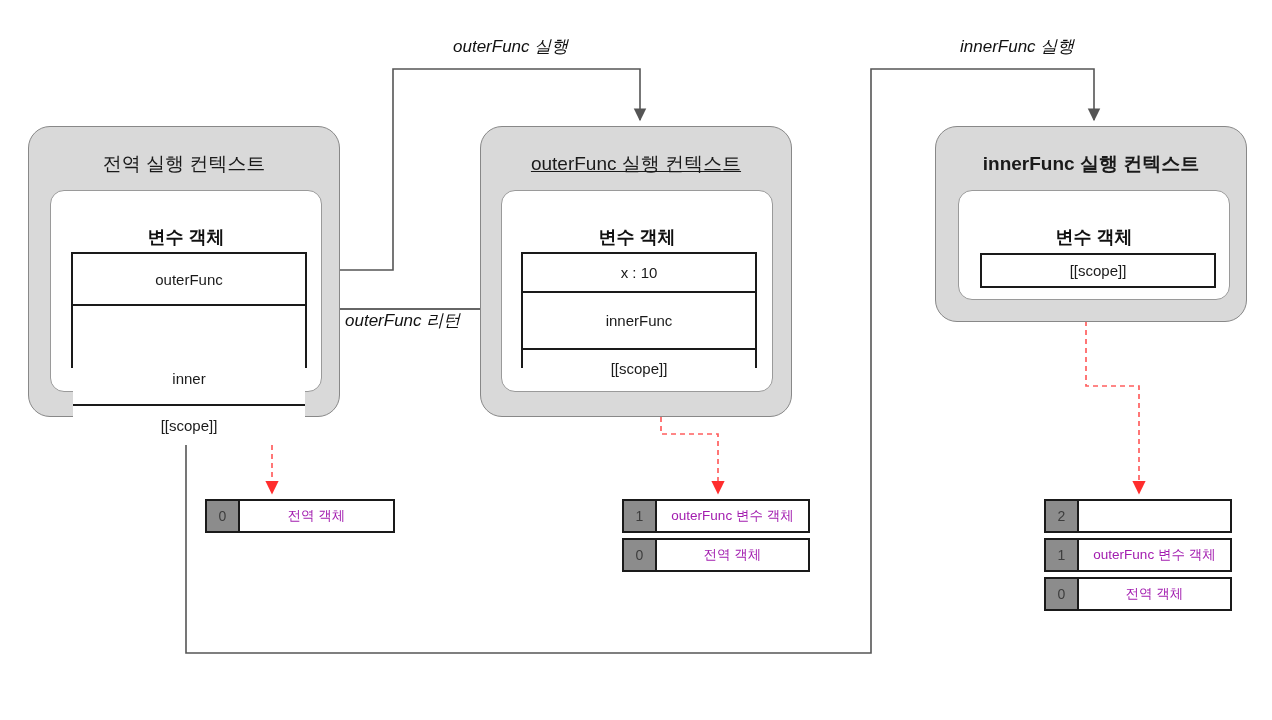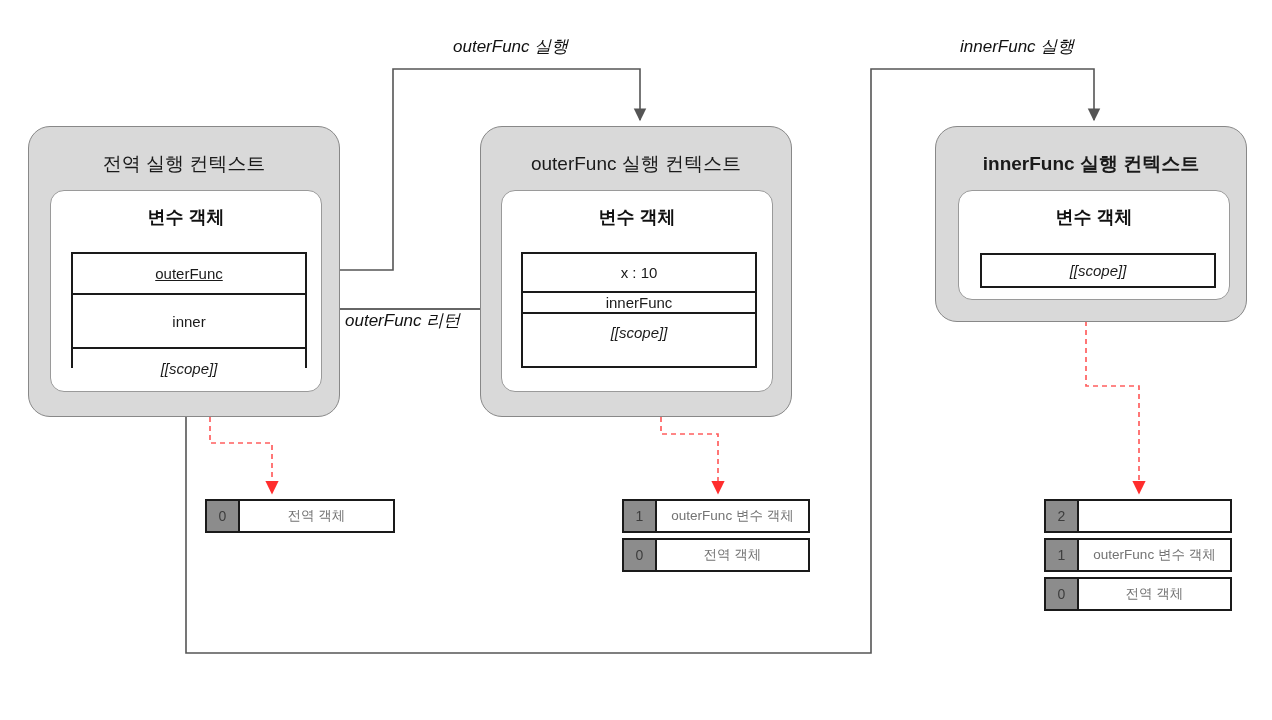--- a/index.html
+++ b/index.html
@@ -34,36 +34,37 @@
     border-radius:14px;
     box-sizing:border-box;
   }
   .vo-title{
     position:absolute;left:0;right:0;
     text-align:center;
     font-size:18px;
     font-weight:bold;
     color:#111111;
     white-space:nowrap;
+    margin-top:20px;
   }
   
   .proptable{
     position:absolute;
     border:2px solid #1a1a1a;
     box-sizing:border-box;
     background:#ffffff;
   }
   .proprow{
     box-sizing:border-box;
     border-bottom:2px solid #1a1a1a;
     display:flex;align-items:center;justify-content:center;
     font-size:15px;color:#1a1a1a;
     background:#ffffff;
   }
-  .proprow:last-child{border-bottom:none;font-style:italic;}
+  .proprow:last-child{border-bottom:none;}
 
   
   .chain{position:absolute;}
   .chain-row{
     display:flex;
     border:2px solid #1a1a1a;
     box-sizing:border-box;
     height:34px;
     margin-bottom:5px;
     background:#ffffff;
@@ -75,21 +76,21 @@
     color:#3d3d3d;
     font-size:14px;
     display:flex;align-items:center;justify-content:center;
     border-right:2px solid #1a1a1a;
     box-sizing:border-box;
     flex:0 0 33px;
   }
   .chain-lbl{
     flex:1 1 auto;
     display:flex;align-items:center;justify-content:center;
-    font-size:13.5px;color:#737373;
+    font-size:13.5px;color:#a21caf;
     white-space:nowrap;
   }
 
   
   .elabel{
     position:absolute;
     font-style:italic;
     font-size:17px;
     color:#111111;
     white-space:nowrap;
@@ -138,34 +139,34 @@
     </g>
   </svg>
 
   <div class="ctx" style="left:28px;top:126px;width:312px;height:291px;">
     <div class="ctx-title" style="top:24px;">전역 실행 컨텍스트</div>
   </div>
   <div class="vo" style="left:50px;top:190px;width:272px;height:202px;">
     <div class="vo-title" style="top:14px;">변수 객체</div>
   </div>
   <div class="proptable" style="left:71px;top:252px;width:236px;height:116px;">
-    <div class="proprow" style="height:41px;text-decoration:underline;">outerFunc</div>
-    <div class="proprow" style="height:54px;">inner</div>
+    <div class="proprow" style="height:52px;">outerFunc</div>
+    <div class="proprow" style="height:54px;margin-top:46px;">inner</div>
     <div class="proprow" style="height:38.6px;">[[scope]]</div>
   </div>
 
   <div class="ctx" style="left:480px;top:126px;width:312px;height:291px;">
-    <div class="ctx-title" style="top:24px;">outerFunc 실행 컨텍스트</div>
+    <div class="ctx-title" style="top:24px;text-decoration:underline;">outerFunc 실행 컨텍스트</div>
   </div>
   <div class="vo" style="left:501px;top:190px;width:272px;height:202px;">
     <div class="vo-title" style="top:14px;">변수 객체</div>
   </div>
   <div class="proptable" style="left:521px;top:252px;width:236px;height:116px;">
     <div class="proprow" style="height:38.6px;">x : 10</div>
-    <div class="proprow" style="height:21px;">innerFunc</div>
+    <div class="proprow" style="height:57px;">innerFunc</div>
     <div class="proprow" style="height:38.6px;">[[scope]]</div>
   </div>
 
   <div class="ctx" style="left:935px;top:126px;width:312px;height:196px;">
     <div class="ctx-title" style="top:24px;font-weight:bold;">innerFunc 실행 컨텍스트</div>
   </div>
   <div class="vo" style="left:958px;top:190px;width:272px;height:110px;">
     <div class="vo-title" style="top:14px;">변수 객체</div>
   </div>
   <div class="proptable" style="left:980px;top:253px;width:236px;height:35px;">

